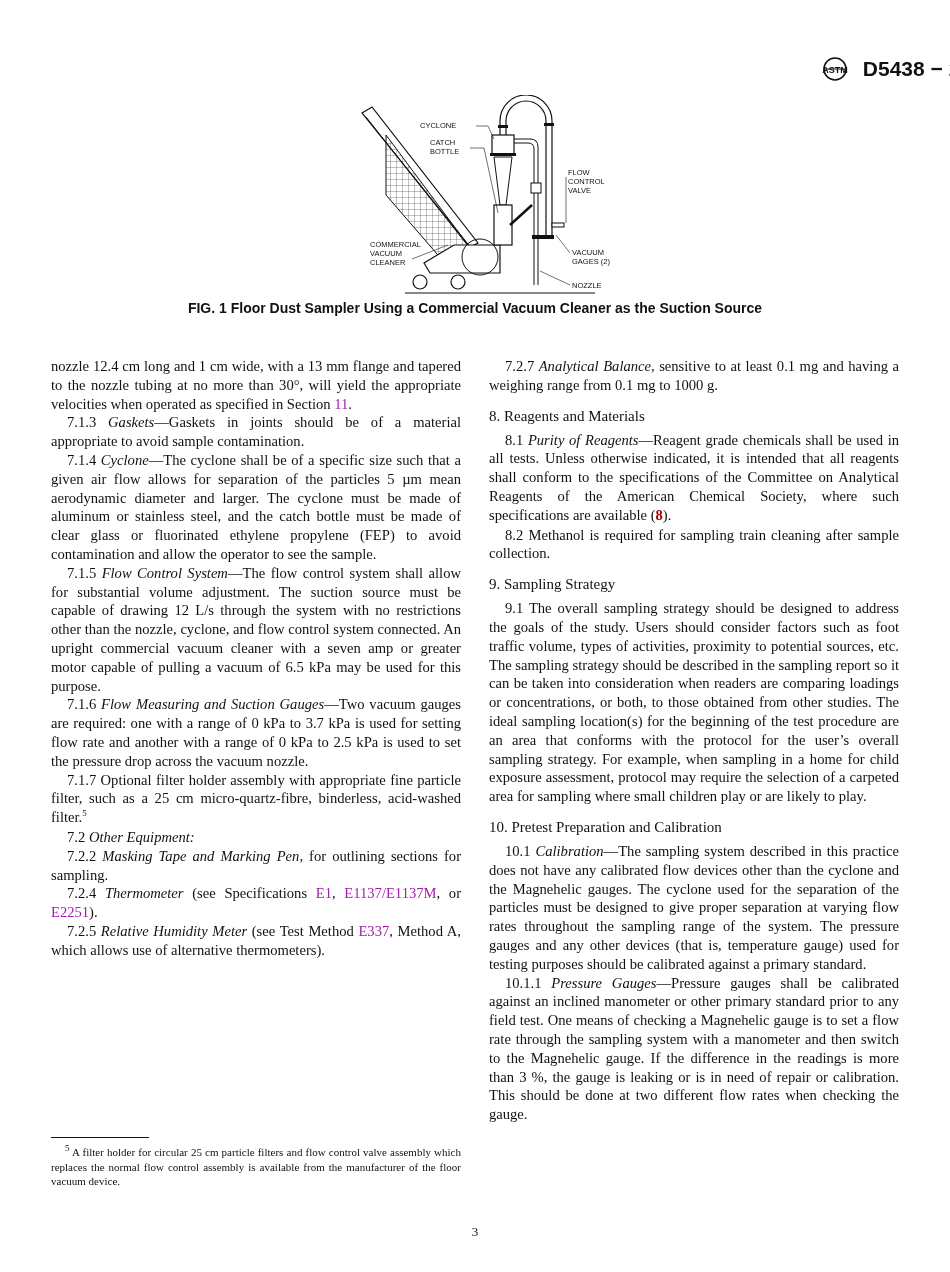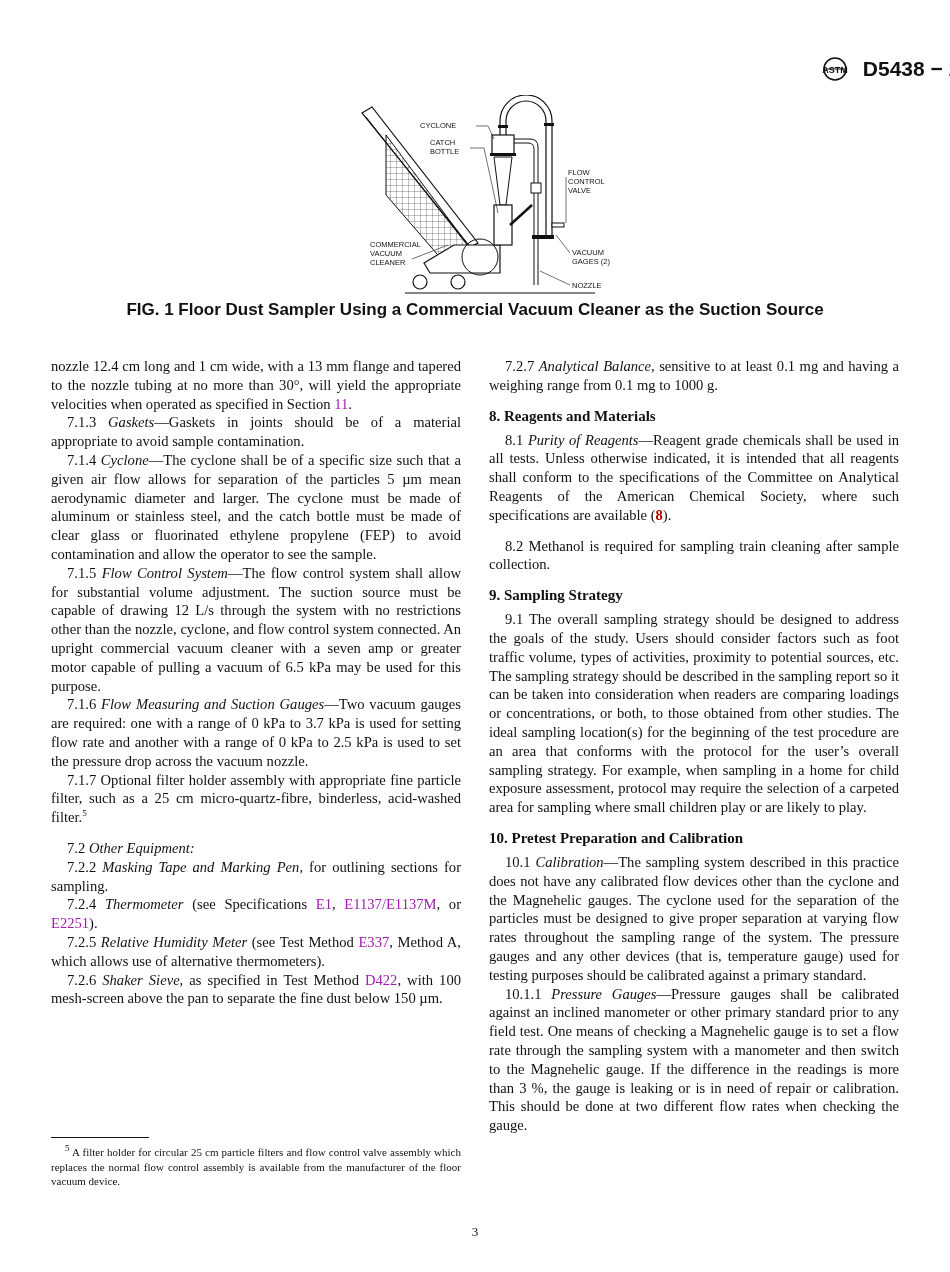--- a/index.html
+++ b/index.html
@@ -2,28 +2,28 @@
 <html><head>
 <meta charset="utf-8">
 <style>
   html, body { margin: 0; padding: 0; background: #ffffff; }
   body { width: 950px; height: 1272px; position: relative; overflow: hidden; color: #111; }
   .page { position: absolute; left: 0; top: 0; width: 950px; height: 1272px; }
   .header { position: absolute; top: 56px; left: 0; width: 950px; text-align: right; padding-left: 22px; }
   .header .logo { display: inline-block; vertical-align: middle; width: 36px; height: 26px; margin-right: 6px; }
   .header .code { display: inline-block; vertical-align: middle; font-family: "Liberation Sans", sans-serif; font-weight: bold; font-size: 21px; color: #111; }
   .figure { position: absolute; left: 360px; top: 95px; width: 260px; height: 200px; }
-  .caption { position: absolute; left: 0; top: 300px; width: 950px; text-align: center; font-family: "Liberation Sans", sans-serif; font-weight: bold; font-size: 17px; color: #111; }
+  .caption { position: absolute; left: 0; top: 300px; width: 950px; text-align: center; font-family: "Liberation Sans", sans-serif; font-weight: bold; font-size: 14px; color: #111; }
   .col { position: absolute; top: 357px; width: 410px; font-family: "Liberation Serif", serif; font-size: 14.6px; line-height: 18.8px; text-align: justify; }
   .col.left { left: 51px; }
   .col.right { left: 489px; top: 357px; }
   .col p { margin: 0; text-indent: 0; }
   .col p.ind { text-indent: 16px; }
-  .col p.gap { margin-top: 12px; }
-  .col h2 { font-size: 15px; font-weight: bold; margin: 12px 0 6px 0; line-height: 18px; }
+  .col p.gap { margin-top: 1px; }
+  .col h2 { font-size: 15px; font-weight: normal; margin: 12px 0 6px 0; line-height: 18px; }
   .link { color: #a21caf; }
   .linkb { color: #b30000; font-weight: bold; }
   em { font-style: italic; }
   sup { font-size: 9px; line-height: 0; }
   .fn-rule { position: absolute; left: 51px; top: 1137px; width: 98px; border-top: 1px solid #111; }
   .footnote { position: absolute; left: 51px; top: 1145px; width: 410px; font-family: "Liberation Serif", serif; font-size: 11px; line-height: 14.5px; text-align: justify; }
   .footnote p { margin: 0; text-indent: 14px; }
   .pagenum { position: absolute; top: 1224px; left: 0; width: 950px; text-align: center; font-family: "Liberation Serif", serif; font-size: 13px; }
   .fig-label { font-family: "Liberation Sans", sans-serif; font-size: 7.5px; fill: #111; }
 </style>
@@ -106,21 +106,20 @@
     <p><span>nozzle 12.4 cm long and 1 cm wide, with a 13 mm flange and tapered to the nozzle tubing at no more than 30°, will yield the appropriate velocities when operated as specified in Section </span><span class="link">11</span><span>.</span></p>
     <p class="ind"><span>7.1.3 </span><em>Gaskets</em><span>—Gaskets in joints should be of a material appropriate to avoid sample contamination.</span></p>
     <p class="ind"><span>7.1.4 </span><em>Cyclone</em><span>—The cyclone shall be of a specific size such that a given air flow allows for separation of the particles 5 µm mean aerodynamic diameter and larger. The cyclone must be made of aluminum or stainless steel, and the catch bottle must be made of clear glass or fluorinated ethylene propylene (FEP) to avoid contamination and allow the operator to see the sample.</span></p>
     <p class="ind"><span>7.1.5 </span><em>Flow Control System</em><span>—The flow control system shall allow for substantial volume adjustment. The suction source must be capable of drawing 12 L/s through the system with no restrictions other than the nozzle, cyclone, and flow control system connected. An upright commercial vacuum cleaner with a seven amp or greater motor capable of pulling a vacuum of 6.5 kPa may be used for this purpose.</span></p>
     <p class="ind"><span>7.1.6 </span><em>Flow Measuring and Suction Gauges</em><span>—Two vacuum gauges are required: one with a range of 0 kPa to 3.7 kPa is used for setting flow rate and another with a range of 0 kPa to 2.5 kPa is used to set the pressure drop across the vacuum nozzle.</span></p>
     <p class="ind"><span>7.1.7 Optional filter holder assembly with appropriate fine particle filter, such as a 25 cm micro-quartz-fibre, binderless, acid-washed filter.</span><sup>5</sup></p>
     <p class="ind gap"><span>7.2 </span><em>Other Equipment:</em></p>
     <p class="ind"><span>7.2.2 </span><em>Masking Tape and Marking Pen,</em><span> for outlining sections for sampling.</span></p>
     <p class="ind"><span>7.2.4 </span><em>Thermometer</em><span> (see Specifications </span><span class="link">E1</span><span>, </span><span class="link">E1137/E1137M</span><span>, or </span><span class="link">E2251</span><span>).</span></p>
     <p class="ind"><span>7.2.5 </span><em>Relative Humidity Meter</em><span> (see Test Method </span><span class="link">E337</span><span>, Method A, which allows use of alternative thermometers).</span></p>
-    <p class="ind"><span>7.2.6 </span><em>Shaker Sieve,</em><span> as specified in Test Method </span><span class="link">D422</span><span>, with 100 mesh-screen above the pan to separate the fine dust below 150 µm.</span></p>
   </div>
 
   <div class="fn-rule"></div>
   <div class="footnote">
     <p><sup>5</sup><span> A filter holder for circular 25 cm particle filters and flow control valve assembly which replaces the normal flow control assembly is available from the manufacturer of the floor vacuum device.</span></p>
   </div>
 
   <div class="col right">
     <p class="ind"><span>7.2.7 </span><em>Analytical Balance,</em><span> sensitive to at least 0.1 mg and having a weighing range from 0.1 mg to 1000 g.</span></p>
     <h2>8.  Reagents and Materials</h2>

